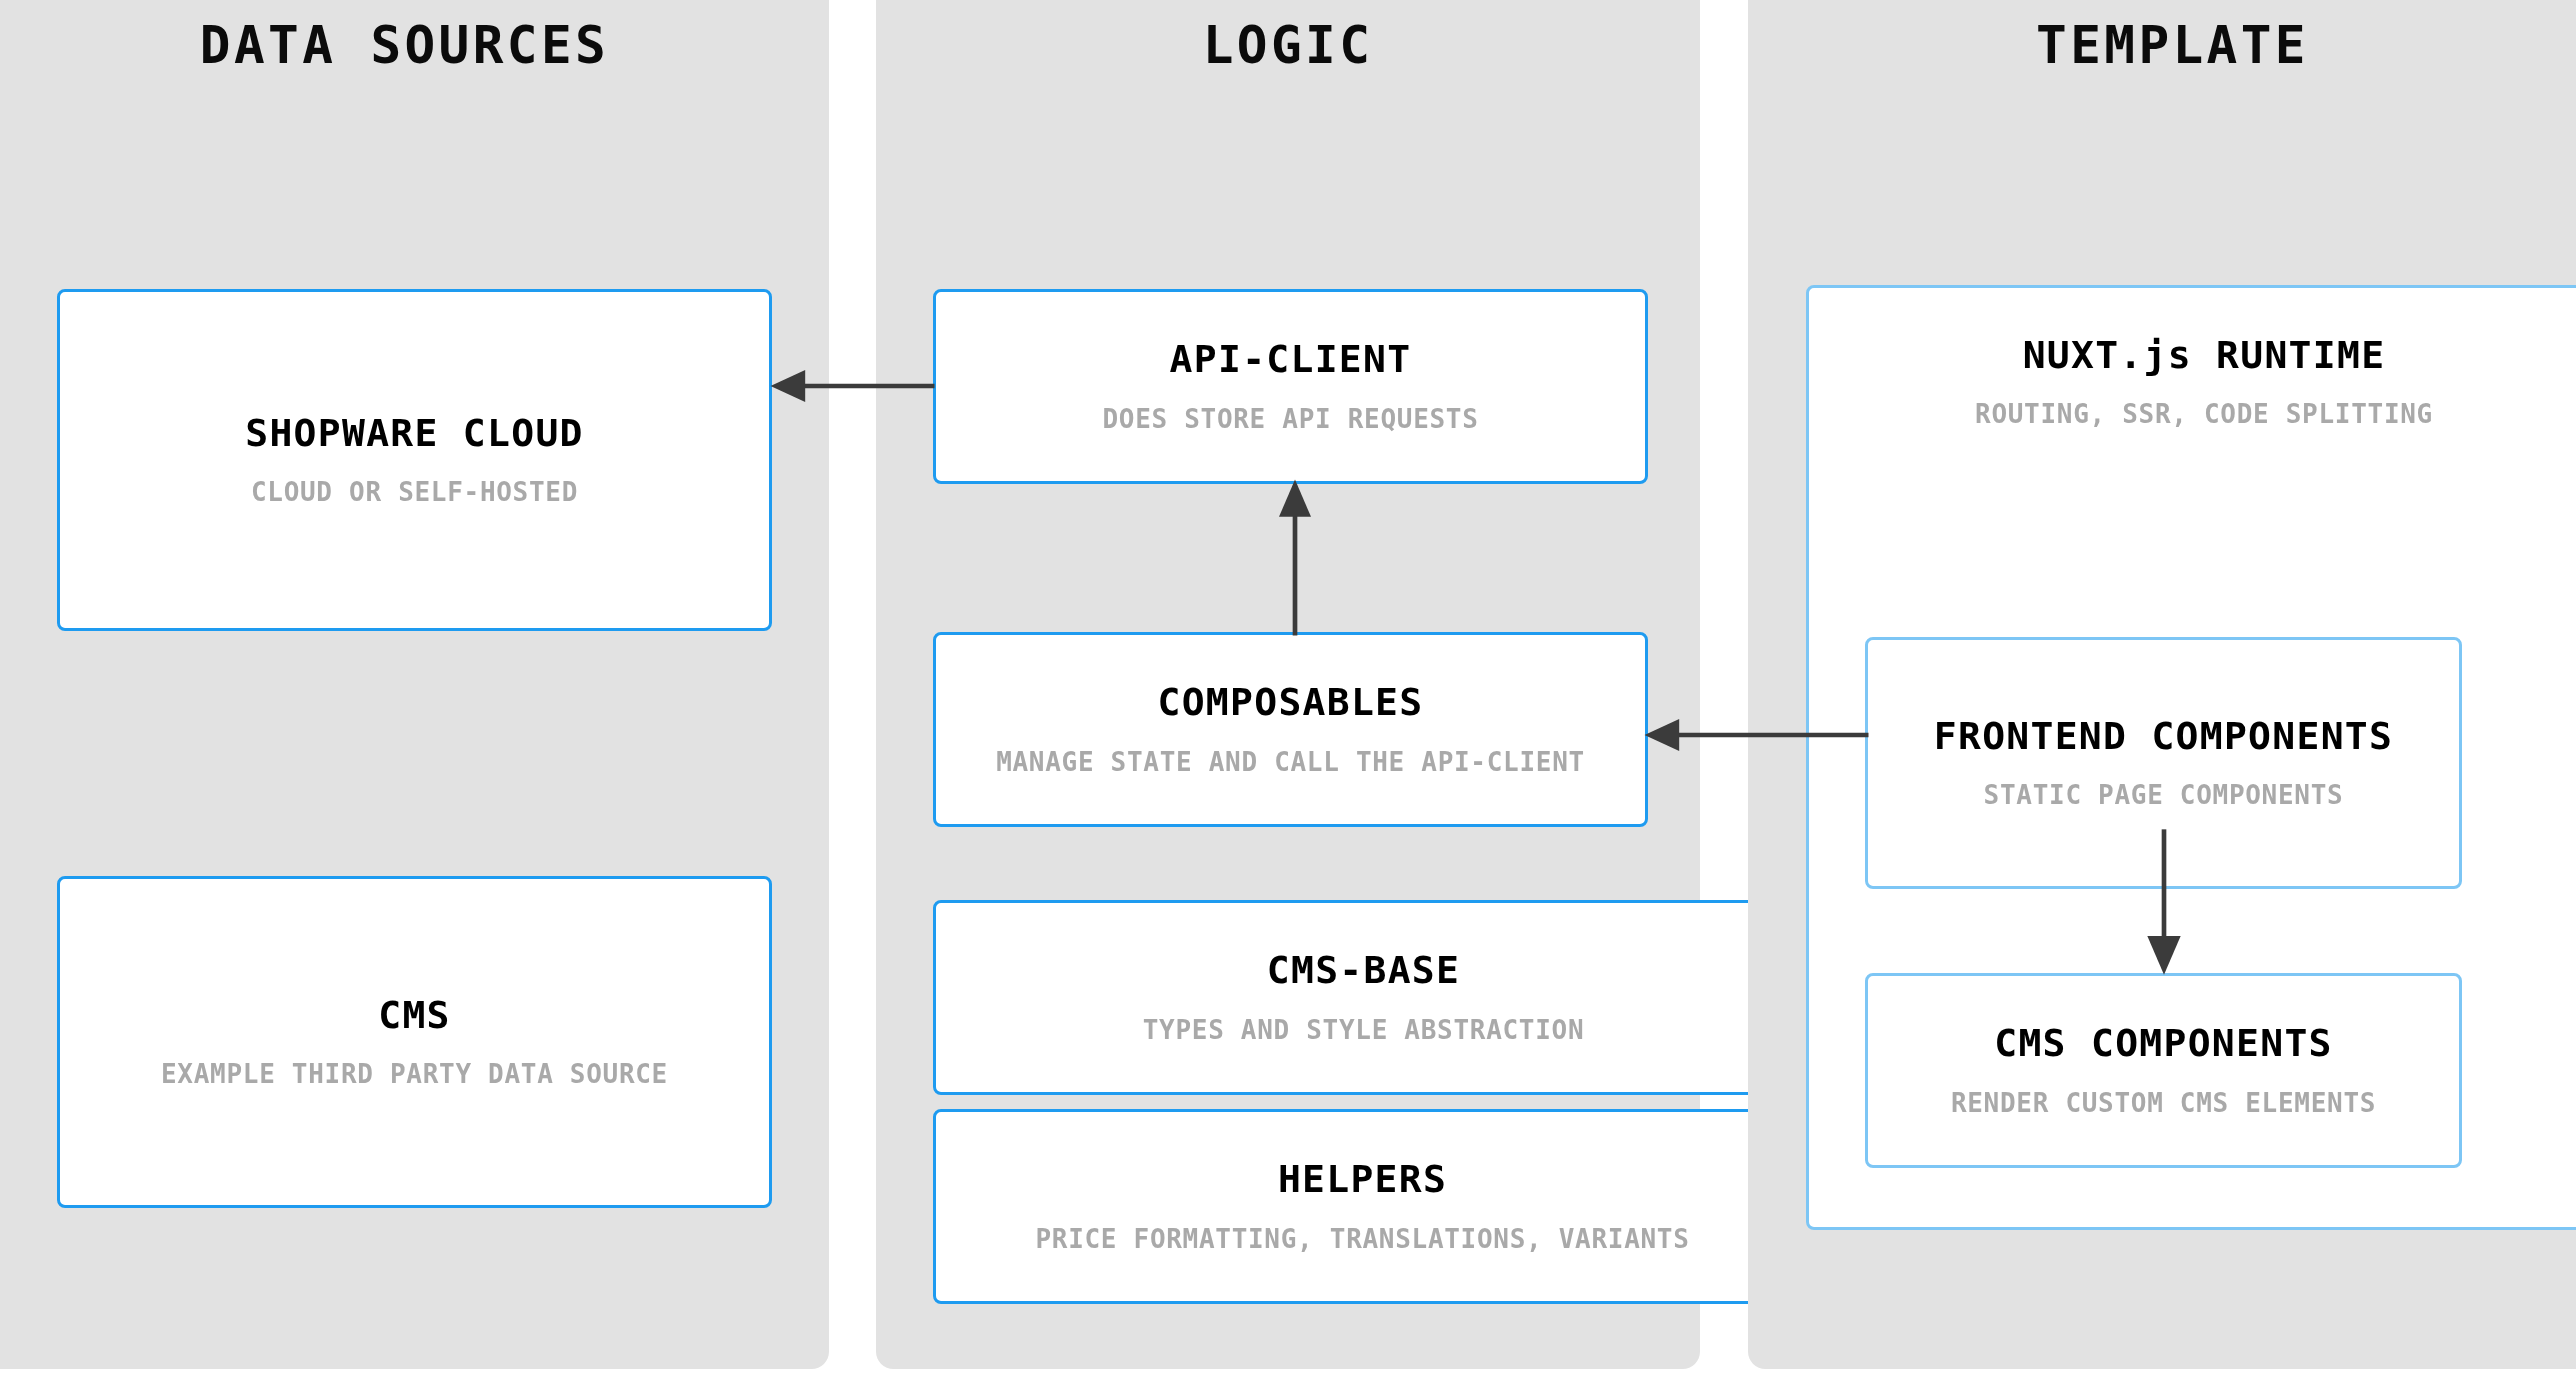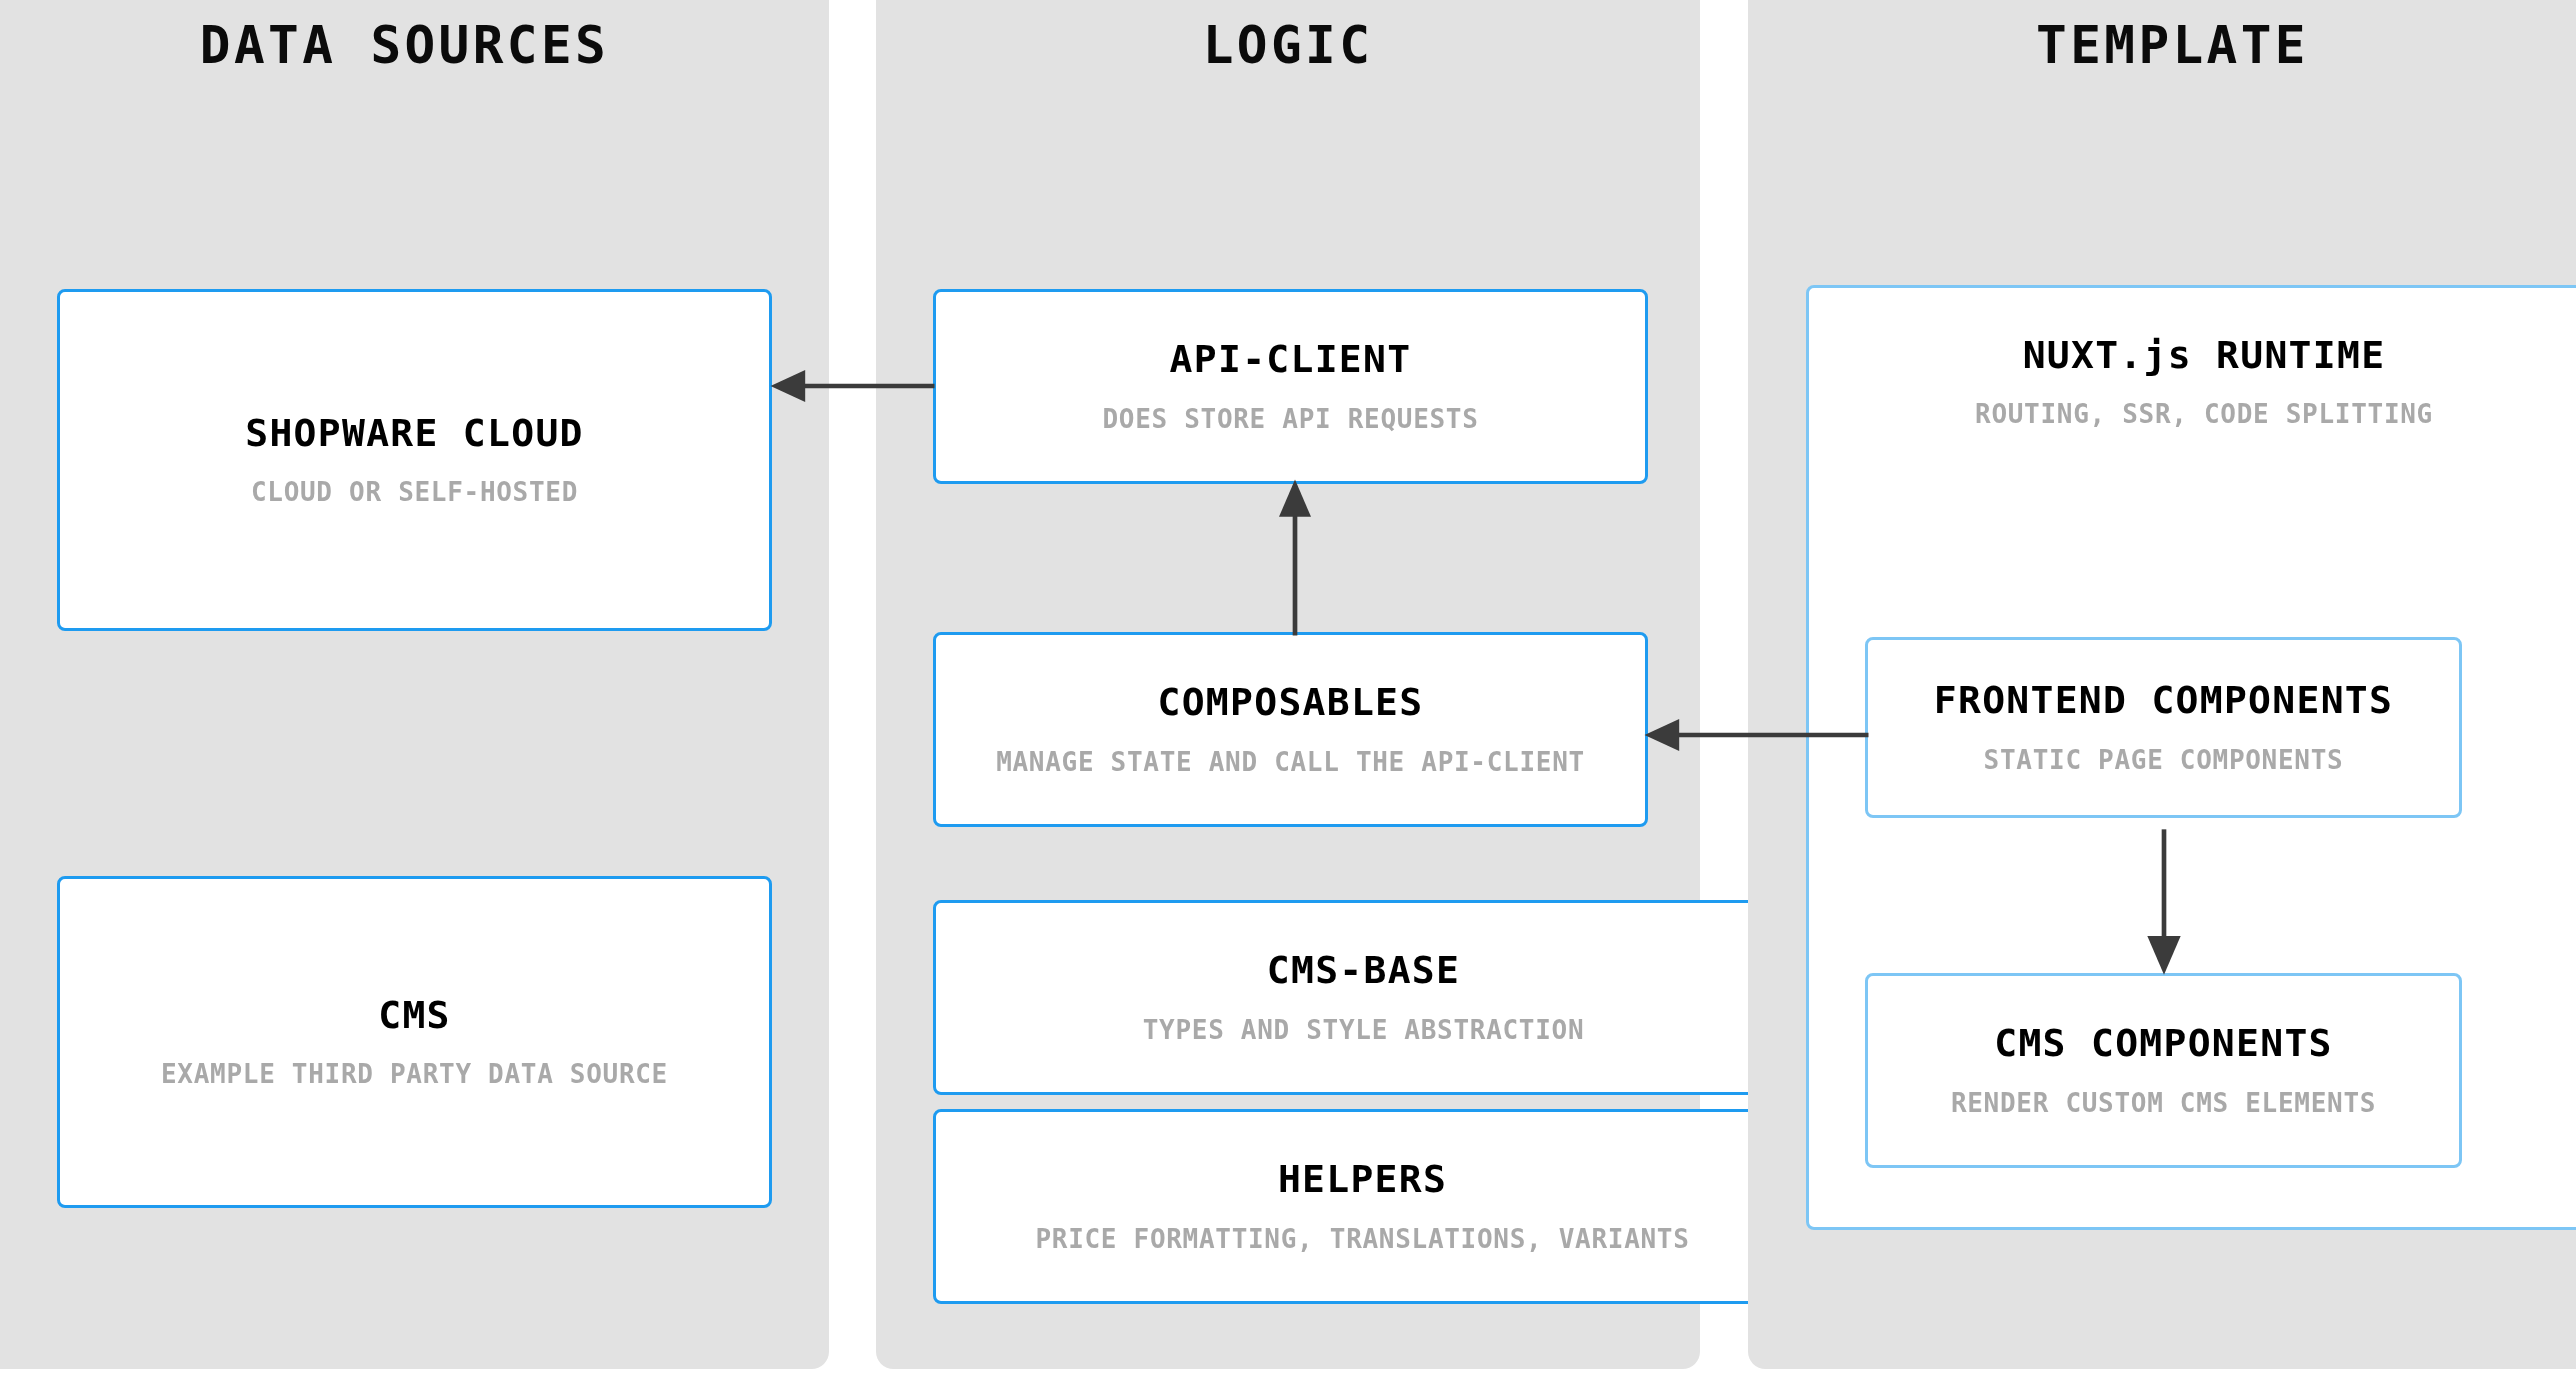--- a/index.html
+++ b/index.html
@@ -84,21 +84,21 @@
 
   <div class="column" id="col-template">
     <div class="col-title" style="top:47px;">TEMPLATE</div>
   </div>
 
   <div class="node light container" style="left:1806px;top:285px;width:796px;height:945px;">
     <div class="node-title">NUXT.js RUNTIME</div>
     <div class="node-sub">ROUTING, SSR, CODE SPLITTING</div>
   </div>
 
-  <div class="node light" style="left:1865px;top:637px;width:597px;height:181px;">
+  <div class="node light" style="left:1865px;top:637px;width:597px;height:252px;">
     <div class="node-title">FRONTEND COMPONENTS</div>
     <div class="node-sub">STATIC PAGE COMPONENTS</div>
   </div>
 
   <div class="node light" style="left:1865px;top:973px;width:597px;height:195px;">
     <div class="node-title">CMS COMPONENTS</div>
     <div class="node-sub">RENDER CUSTOM CMS ELEMENTS</div>
   </div>
 
   <div class="arrow" style="left:770px;top:366px;width:165px;height:40px;">

